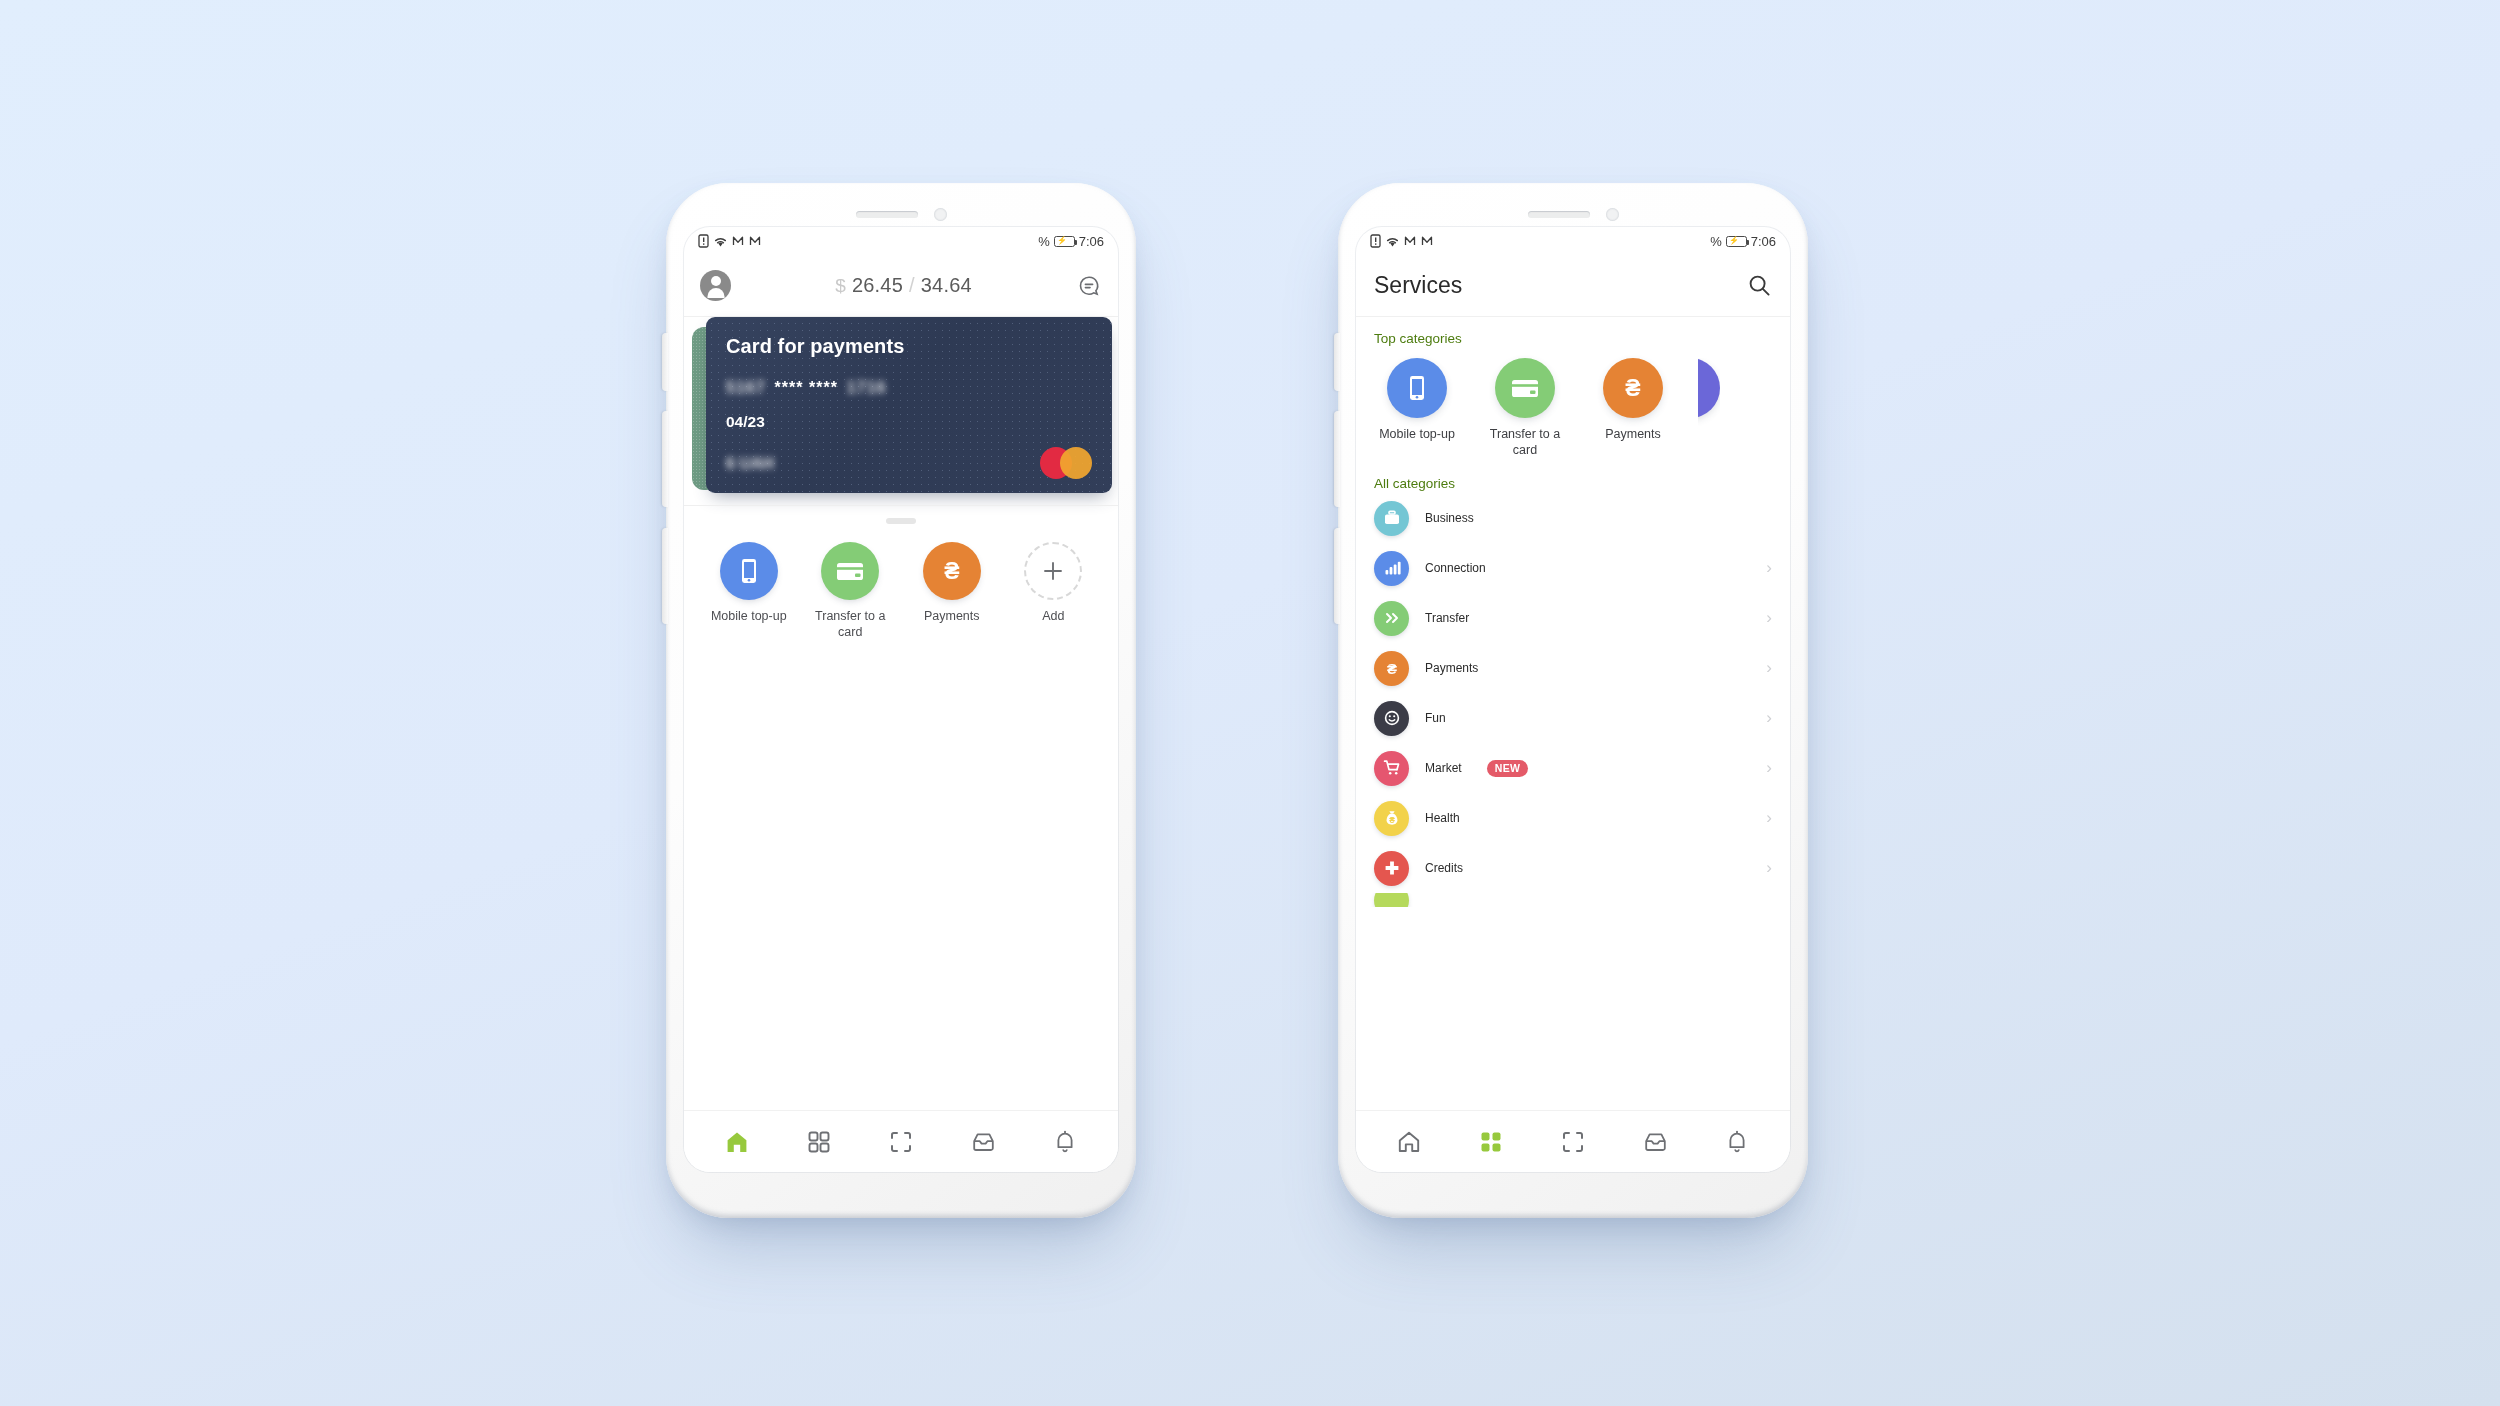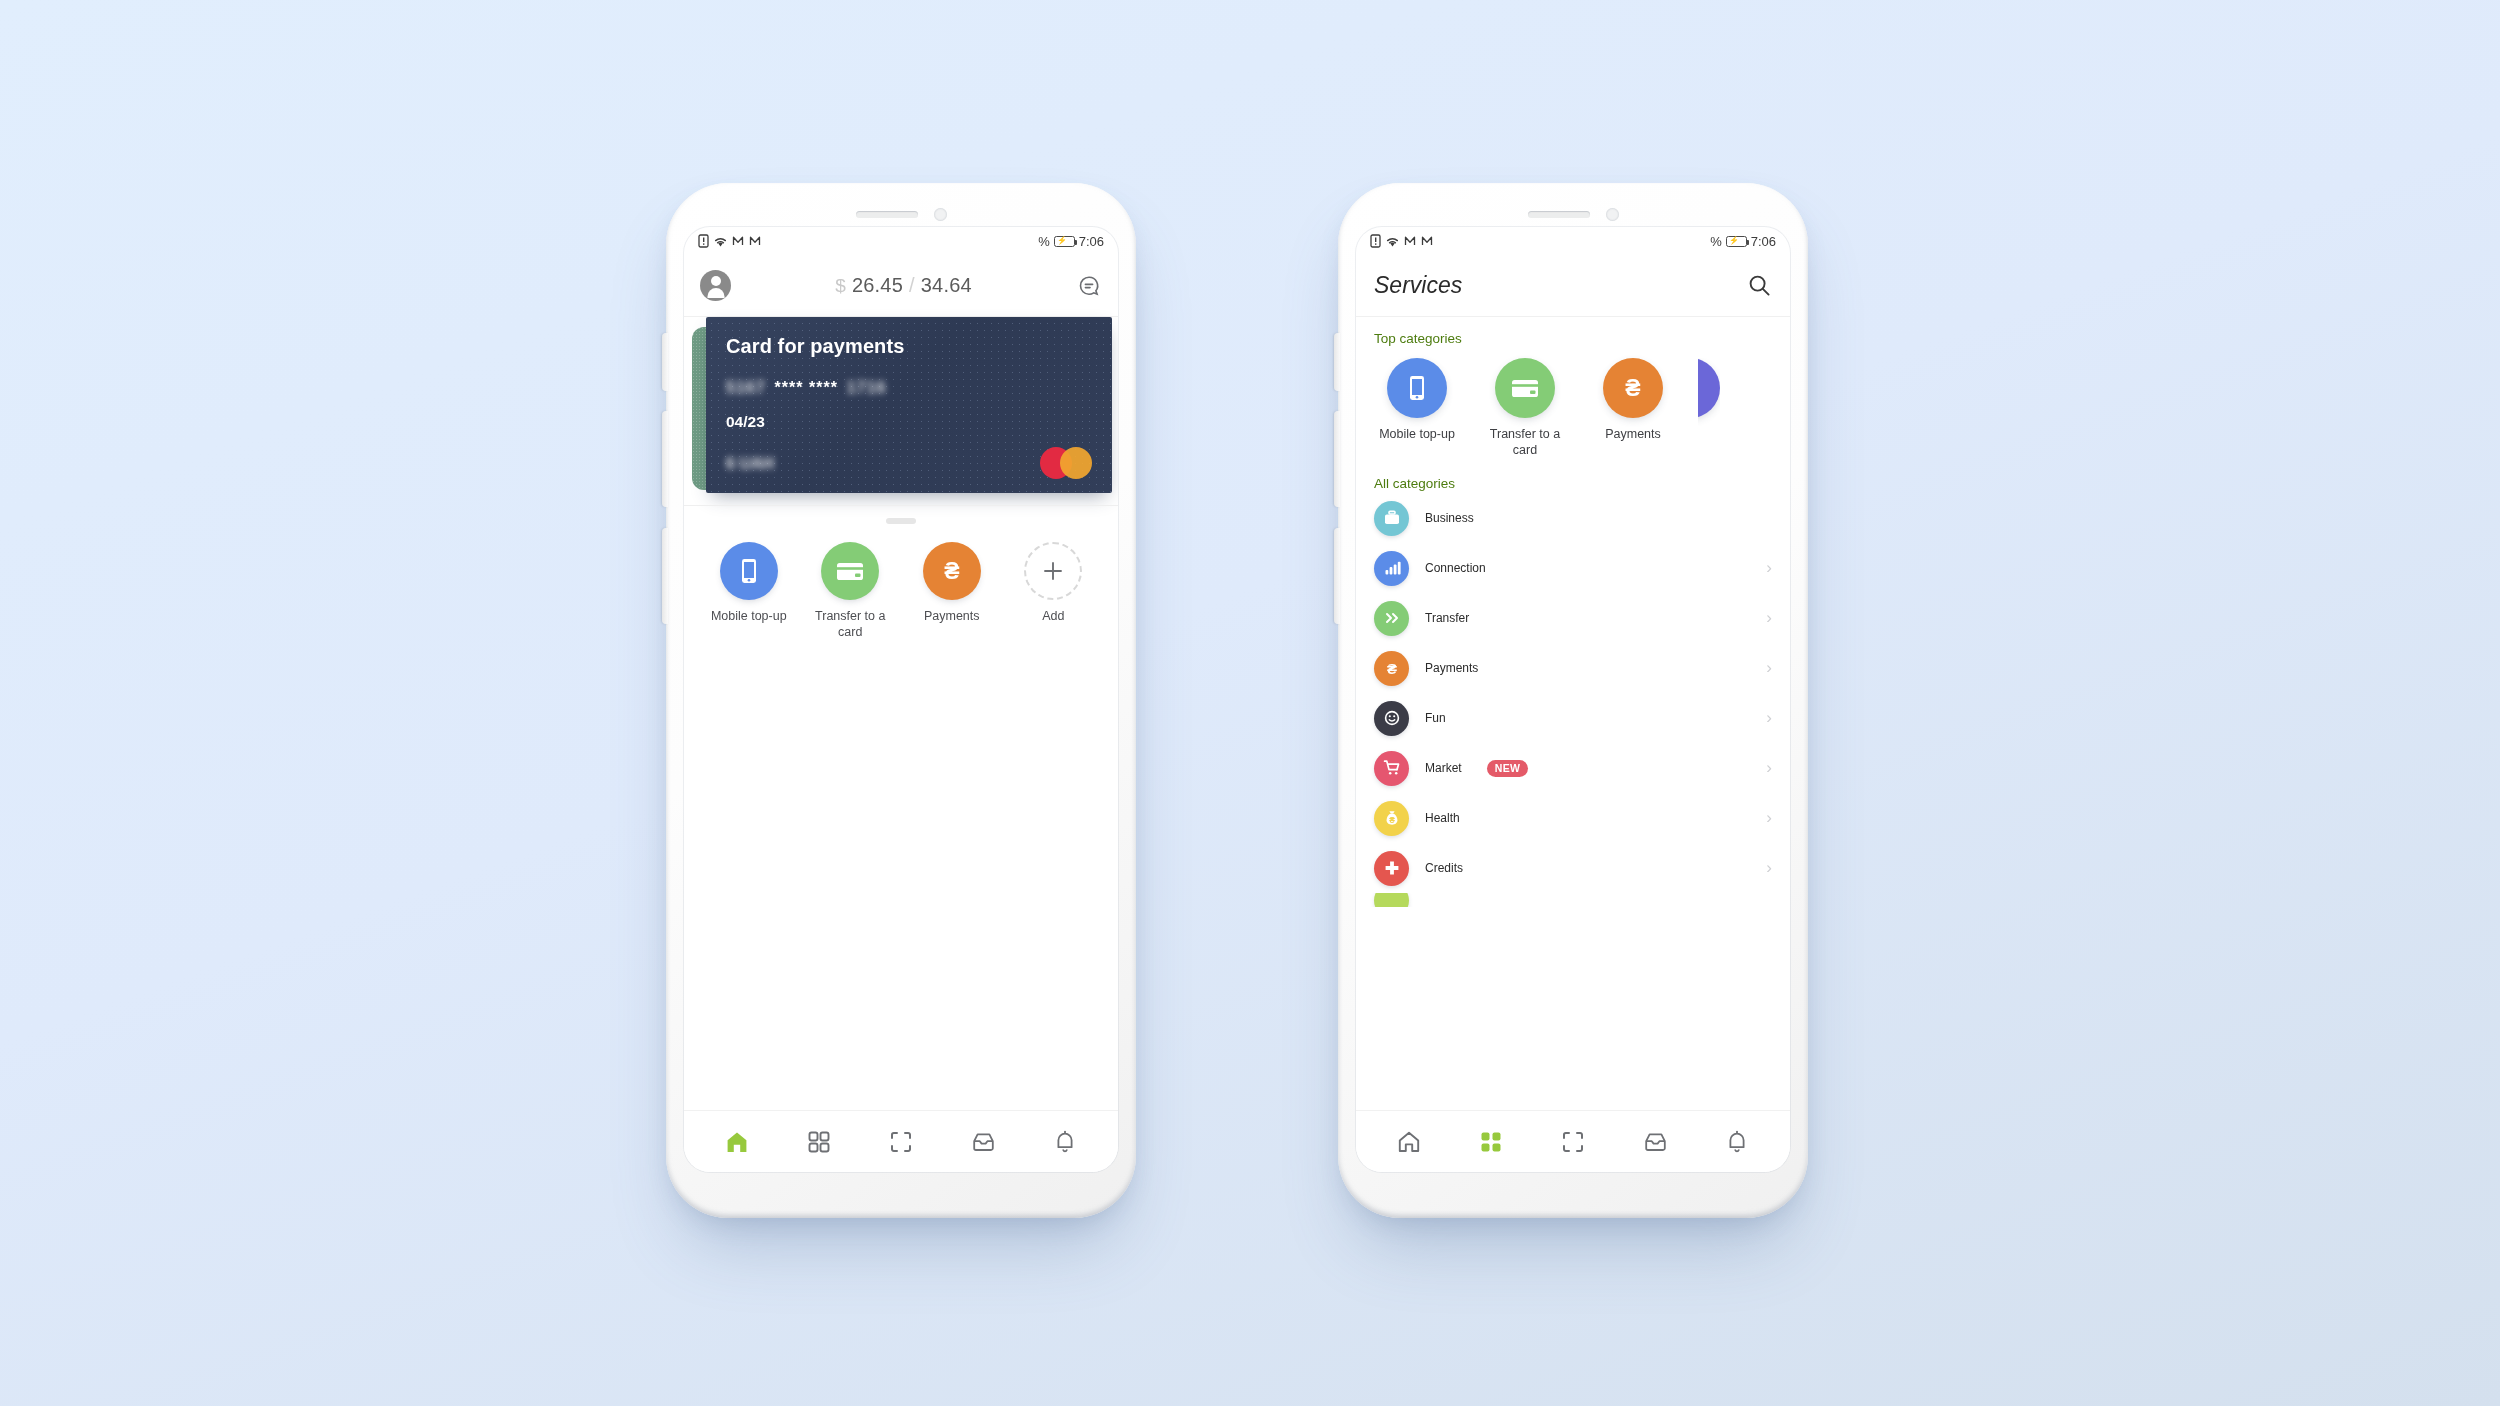--- a/index.html
+++ b/index.html
@@ -109,21 +109,21 @@
     position: absolute; top: 10px; width: 26px; height: 163px; border-radius: 12px;
   }
   .peek.left  { left: 8px;  background: #6f9c84; }
   .peek.right { right: 8px; background: #b6dbe4; }
   .peek::after{ content:""; position:absolute; inset:0; border-radius:12px;
     background-image: radial-gradient(rgba(255,255,255,.42) .6px, transparent .7px);
     background-size: 3px 3px; opacity:.55; }
 
   .card-main {
     position: absolute; left: 22px; right: 6px; top: 0; height: 176px;
-    border-radius: 2px; overflow: hidden;
+    border-radius: 9px; overflow: hidden;
     background: linear-gradient(135deg,#36435f 0%, #2e3a54 45%, #323e59 100%);
     box-shadow: 0 8px 18px -6px rgba(40,55,85,.45);
     padding: 18px 20px 16px 20px;
     color: #fff;
   }
   .card-main::after {
     content:""; position:absolute; inset:0;
     background-image:
       radial-gradient(rgba(255,255,255,.55) .55px, transparent .6px),
       radial-gradient(rgba(180,200,230,.35) .5px, transparent .6px);
@@ -174,21 +174,21 @@
   .bottom-nav {
     flex: none; height: 62px; border-top: 1px solid #f1f1f1;
     display: flex; align-items: center; justify-content: space-around;
     padding: 0 12px; background: #fff;
   }
   .nav-btn { width: 40px; height: 40px; display: flex; align-items: center; justify-content: center; }
 
   
   .svc-header {
     flex: none; height: 62px; display: flex; align-items: center; justify-content: space-between;
-    padding: 0 18px; border-bottom: 1px solid #f0f0f0; font-style: italic;
+    padding: 0 18px; border-bottom: 1px solid #f0f0f0;
   }
   .svc-title { font-size: 23px; color: #2a2a2a; }
   .section-label { font-size: 13.5px; color: #4d7c0f; padding: 14px 18px 0 18px; }
   .top-cats {
     display: flex; gap: 22px; padding: 12px 0 4px 18px; overflow: hidden;
   }
   .tc { width: 86px; flex: none; display: flex; flex-direction: column; align-items: center; gap: 9px; }
   .tc-circle {
     width: 60px; height: 60px; border-radius: 50%;
     display: flex; align-items: center; justify-content: center;

